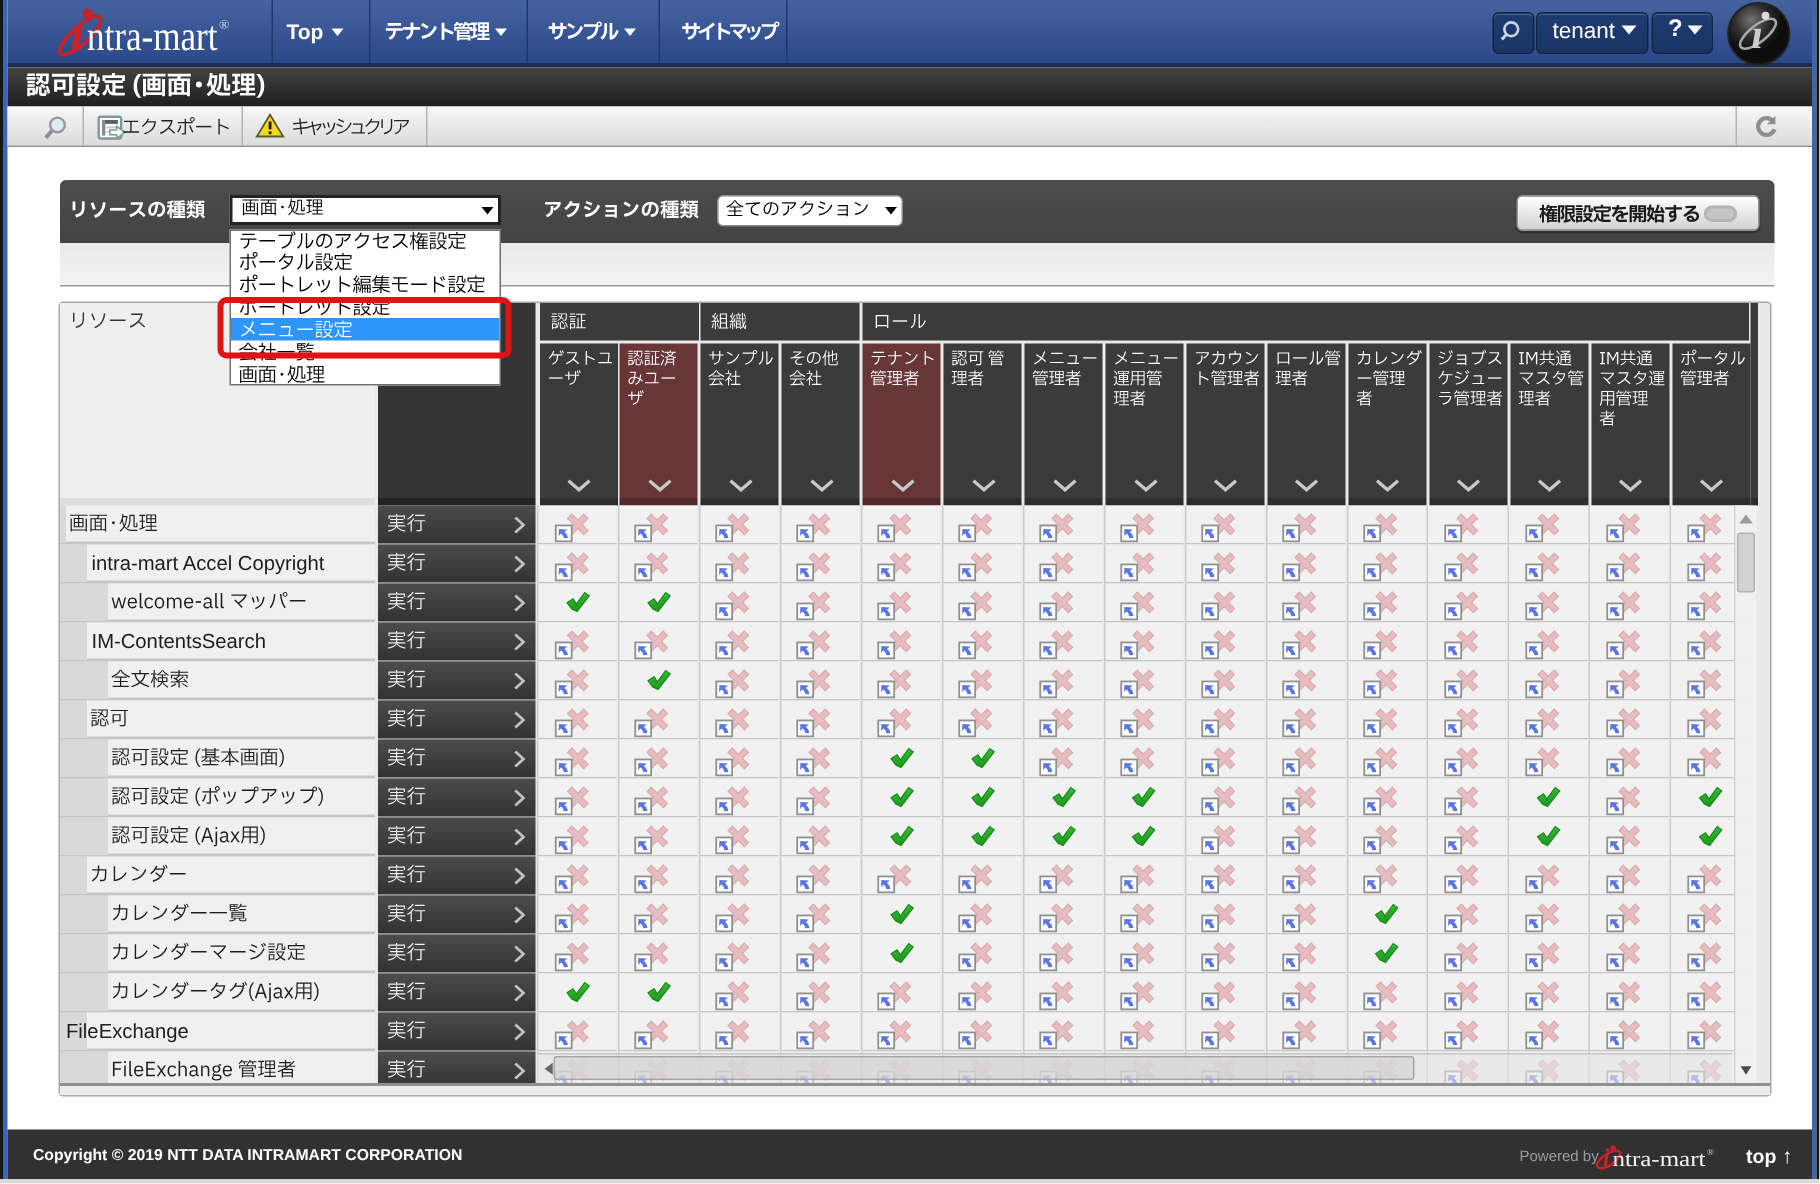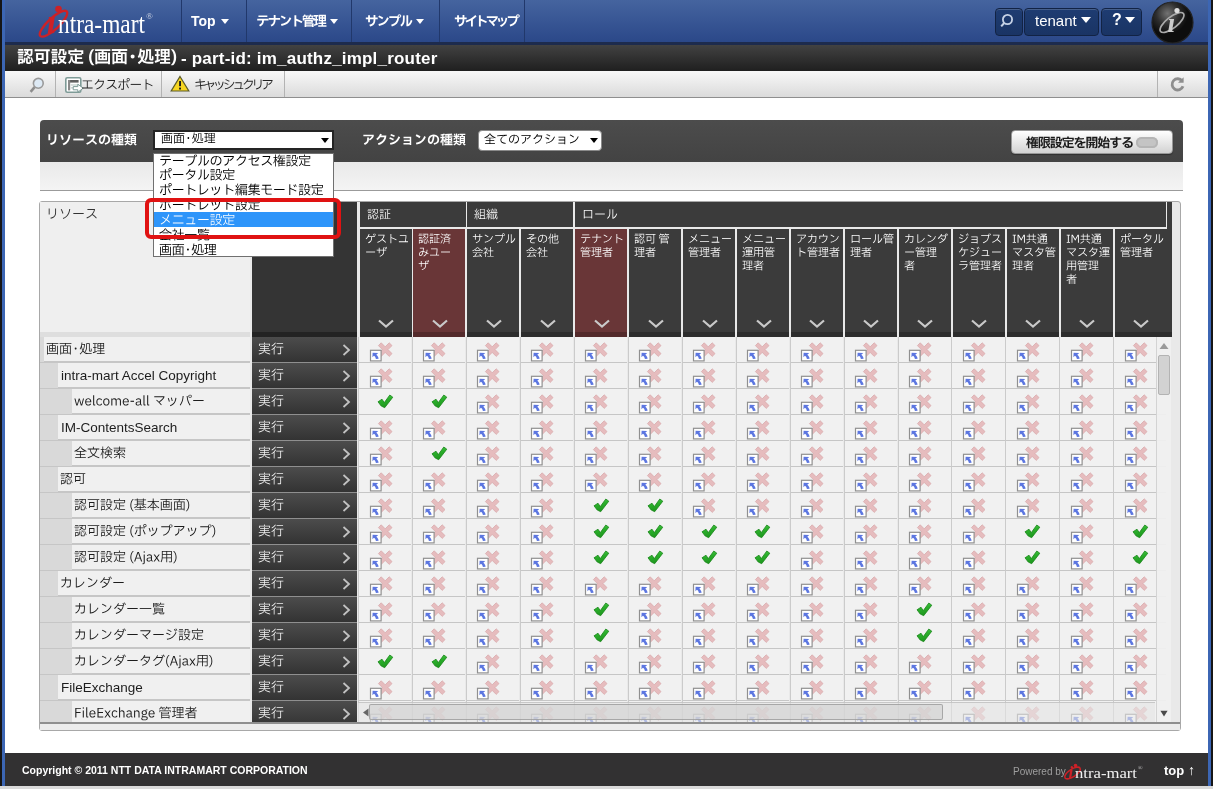--- a/index.html
+++ b/index.html
@@ -244,21 +244,20 @@
         <use href="#gf" x="3.000" y="0.880"></use>
         <use href="#g11" x="4.248" y="0.880"></use>
         <use href="#g12" x="4.602" y="0.880"></use>
         <use href="#g13" x="5.602" y="0.880"></use>
         <use href="#g14" x="6.382" y="0.880"></use>
         <use href="#g15" x="7.162" y="0.880"></use>
         <use href="#g5" x="8.162" y="0.880"></use>
         <use href="#g16" x="9.162" y="0.880"></use>
       </g>
     </svg>
-    <div style="position:absolute;left:181px;top:49px;font:bold 17px 'Liberation Sans',sans-serif;color:#fff;letter-spacing:.2px">- part-id: im_authz_impl_router</div>
     <div style="position:absolute;left:5px;top:71px;width:1203px;height:26px;background:linear-gradient(#f8f8f8,#dbdbdb);border-bottom:1px solid #8f8f8f"></div>
     <div style="position:absolute;left:55px;top:71px;width:1px;height:26px;background:#b3b3b3"></div>
     <div style="position:absolute;left:161px;top:71px;width:1px;height:26px;background:#b3b3b3"></div>
     <div style="position:absolute;left:284px;top:71px;width:1px;height:26px;background:#b3b3b3"></div>
     <div style="position:absolute;left:1157px;top:71px;width:1px;height:26px;background:#b3b3b3"></div>
     <svg style="position:absolute;left:28px;top:76px" width="22" height="20">
 <circle cx="10.3" cy="7.3" r="4.9" fill="#dde9f4" stroke="#999999" stroke-width="1.6"></circle>
 <line x1="6.6" y1="11.2" x2="2.6" y2="15.8" stroke="#8d8d8d" stroke-width="2.6"></line>
     </svg>
     <svg style="position:absolute;left:65px;top:77px" width="20" height="17">
@@ -2069,21 +2068,21 @@
       <path d="M3.6 11.7 L9.2 12 L7.3 13.7 C8.6 14.7 9.4 16 9.6 17.7 L6.9 17.9 C6.7 16.4 6 15.3 4.9 14.7 L3.4 16.3 Z" fill="#5c76e0"></path>
     </svg>
     <div style="position:absolute;left:1113.2px;top:649px;width:53.3px;height:26px;box-sizing:border-box;background:#f1f1f1;border-bottom:1px solid #c6c6c6;border-left:1.2px solid #cbcbcb"></div>
     <svg style="position:absolute;left:1123.5px;top:653px" width="32" height="26">
       <path d="M12.2 1.8 L16.2 5.8 L20.2 1.8 L23.0 4.6 L19.0 8.6 L23.0 12.6 L20.2 15.4 L16.2 11.4 L12.2 15.4 L9.4 12.6 L13.4 8.6 L9.4 4.6 Z" fill="#e6bcbe" stroke="#d9abad" stroke-width="0.8"></path>
       <rect x="1.5" y="9.3" width="10.6" height="10.6" fill="#ffffff" stroke="#909090" stroke-width="1.2"></rect>
       <path d="M3.6 11.7 L9.2 12 L7.3 13.7 C8.6 14.7 9.4 16 9.6 17.7 L6.9 17.9 C6.7 16.4 6 15.3 4.9 14.7 L3.4 16.3 Z" fill="#5c76e0"></path>
     </svg>
     <div style="position:absolute;left:40px;top:675px;width:210px;height:25px;background:#d9d9d9;border-bottom:1px solid #c6c6c6;box-sizing:content-box"></div>
     <div style="position:absolute;left:58px;top:675px;width:192px;height:25px;background:#f0f0f0;border-bottom:1px solid #c6c6c6;box-sizing:border-box"></div>
-    <div style="position:absolute;left:61px;top:680px;font:13.5px 'Liberation Sans',sans-serif;color:#1d1d1d">FileExchange</div>
+    <div style="position:absolute;left:44px;top:680px;font:13.5px 'Liberation Sans',sans-serif;color:#1d1d1d">FileExchange</div>
     <div style="position:absolute;left:252px;top:675px;width:105px;height:26px;box-sizing:border-box;background:linear-gradient(#4c4c4c,#333333);border-bottom:1px solid #8f8f8f"></div>
     <svg style="position:absolute;left:258px;top:680px;" width="28" height="16">
       <g fill="#f2f2f2" transform="scale(13)">
         <use href="#g6a" x="0.000" y="0.880"></use>
         <use href="#g6b" x="1.000" y="0.880"></use>
       </g>
     </svg>
     <svg style="position:absolute;left:342px;top:682px" width="9" height="12">
 <polyline points="1.5,1 7,6 1.5,11" fill="none" stroke="#c2c2c2" stroke-width="1.8"></polyline>
     </svg>
@@ -2392,21 +2391,21 @@
       <g fill="#000000" transform="scale(13)">
         <use href="#g2b" x="0.000" y="0.880"></use>
         <use href="#g2c" x="0.973" y="0.880"></use>
         <use href="#g2d" x="1.726" y="0.880"></use>
         <use href="#g2e" x="2.479" y="0.880"></use>
         <use href="#g2f" x="3.452" y="0.880"></use>
       </g>
     </svg>
     <div style="position:absolute;left:145px;top:198px;width:196px;height:41px;box-sizing:border-box;border:4px solid #e01212;border-radius:6px;z-index:40"></div>
     <div style="position:absolute;left:5px;top:753px;width:1203px;height:33px;background:#323132"></div>
-    <div style="position:absolute;left:22px;top:764px;font:bold 10.5px 'Liberation Sans',sans-serif;color:#ffffff">Copyright © 2011 NTT DATA INTRAMART CORPORATION</div>
+    <div style="position:absolute;left:22px;top:764px;font:bold 10.5px 'Liberation Sans',sans-serif;color:#ffffff">Copyright © 2019 NTT DATA INTRAMART CORPORATION</div>
     <div style="position:absolute;left:1013px;top:766px;font:10px 'Liberation Sans',sans-serif;color:#9e9e9e">Powered by</div>
     <svg style="position:absolute;left:1064px;top:757px" width="85" height="28">
 <ellipse cx="8.5" cy="16" rx="9" ry="3.8" fill="none" stroke="#cc2127" stroke-width="1.6" transform="rotate(-33 8.5 16)"></ellipse>
 <text x="4.5" y="20.5" font-family="Liberation Serif" font-style="italic" font-weight="bold" font-size="17" fill="#cc2127">i</text>
 <circle cx="11.5" cy="8.5" r="1.8" fill="#cc2127"></circle>
 <text x="11" y="20.5" font-family="Liberation Serif" font-size="14.5" fill="#f2f2f2" textLength="62" lengthAdjust="spacingAndGlyphs">ntra-mart</text>
 <text x="74" y="13" font-family="Liberation Serif" font-size="6" fill="#cccccc">®</text>
 </svg>
     <div style="position:absolute;left:1164px;top:763px;font:bold 13px 'Liberation Sans',sans-serif;color:#ffffff">top</div>
     <div style="position:absolute;left:1188px;top:762px;font:bold 14px 'Liberation Sans',sans-serif;color:#ffffff">↑</div>

